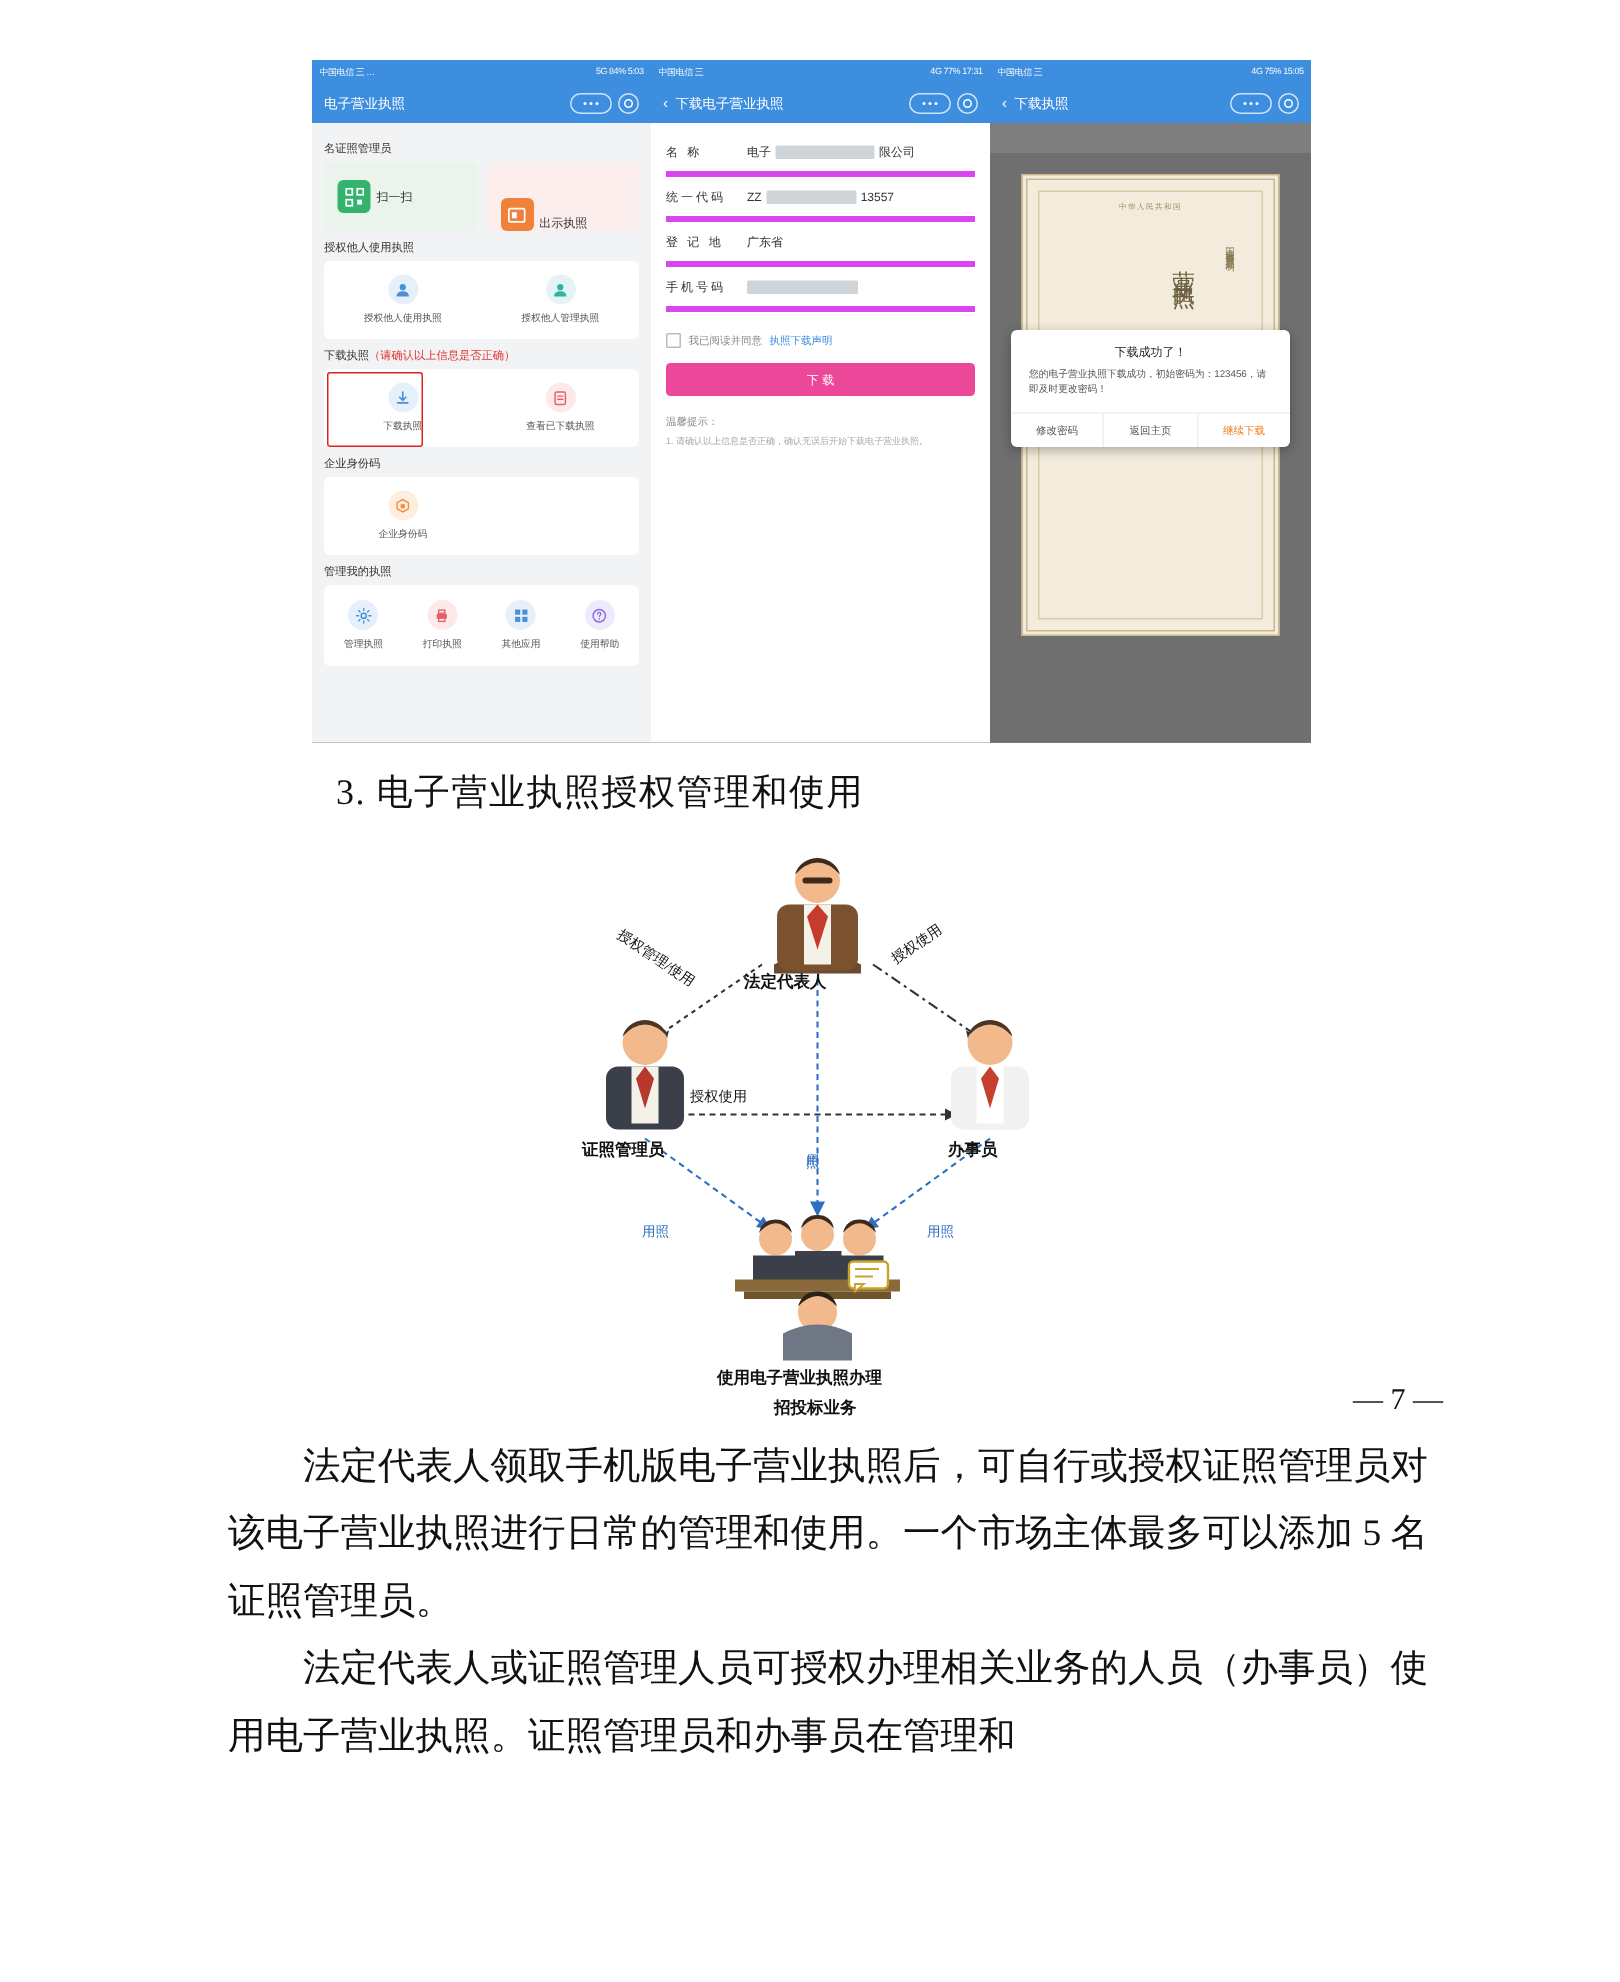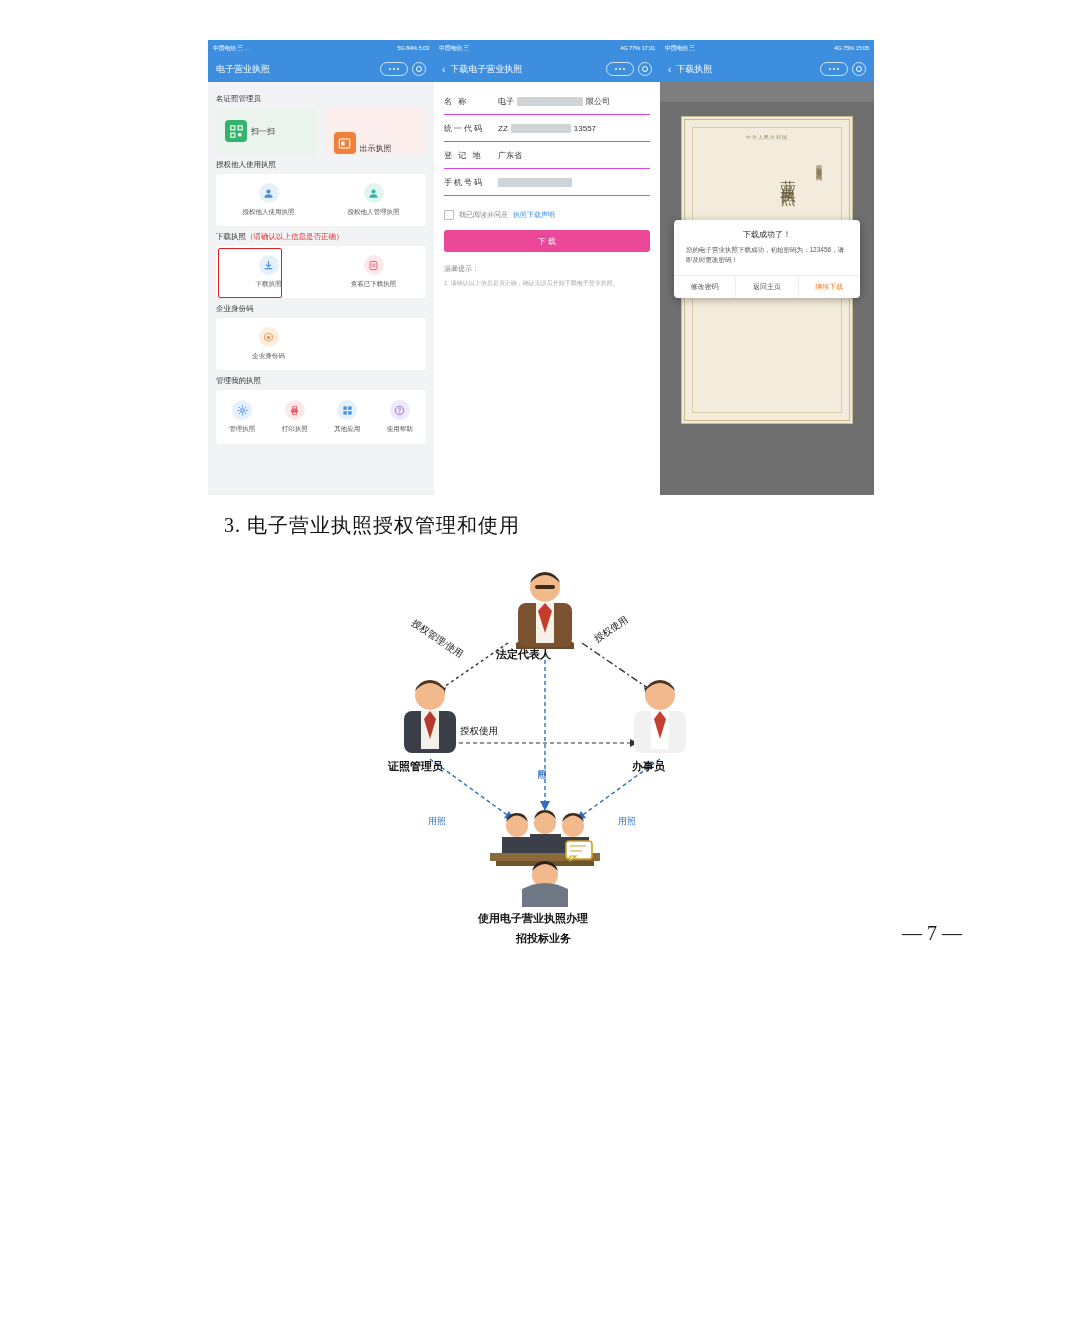--- a/index.html
+++ b/index.html
@@ -75,21 +75,21 @@
   .gtext{font-size:6.5px;color:#555;}
 
   .hl{position:relative;}
   .hl .box{position:absolute;left:2px;top:2px;width:62px;height:48px;border:1.6px solid #e02020;border-radius:2px;}
 
   .grid4{display:flex;background:#fff;border-radius:4px;overflow:hidden;}
   .grid4 .gitem{height:54px;}
 
   
   .p2body{padding:6px 10px 0;font-family:"Liberation Sans",sans-serif;}
-  .frow{display:flex;align-items:center;height:26px;border-bottom:1px solid #d946ef;font-size:8px;color:#333;gap:10px;}
+  .frow{display:flex;align-items:center;height:26px;border-bottom:4px solid #d946ef;font-size:8px;color:#333;gap:10px;}
   .flabel{width:44px;letter-spacing:2px;color:#333;}
   .fval{flex:1;color:#333;display:flex;align-items:center;gap:3px;}
   .mask{display:inline-block;height:9px;background:#cfd4d9;border-radius:1px;}
   .agree{display:flex;align-items:center;gap:5px;margin-top:14px;font-size:7px;color:#888;}
   .chk{width:8px;height:8px;border:1px solid #bbb;border-radius:1px;display:inline-block;}
   .agree b{color:#3d8ede;font-weight:normal;}
   .btn-dl{margin-top:10px;height:22px;background:#ec4899;color:#fff;border-radius:3px;
           display:flex;align-items:center;justify-content:center;font-size:8px;}
   .tips{margin-top:12px;font-size:7px;color:#888;}
   .tips p{margin:5px 0 0;line-height:1.5;color:#aaa;font-size:6px;}
@@ -109,21 +109,21 @@
   }
   .dlg-title{text-align:center;font-size:8px;color:#222;padding:9px 0 5px;}
   .dlg-body{font-size:6.5px;color:#555;line-height:1.6;padding:0 12px 9px;}
   .dlg-actions{display:flex;border-top:1px solid #eee;}
   .dlg-btn{flex:1;text-align:center;font-size:7px;color:#555;padding:6px 0;}
   .dlg-btn.primary{color:#f07c20;}
   .dlg-btn + .dlg-btn{border-left:1px solid #eee;}
 
   
   .heading{
-    position:absolute;left:224px;top:512px;font-size:20px;letter-spacing:1px;color:#111;
+    position:absolute;left:224px;top:512px;font-size:24px;letter-spacing:1px;color:#111;
   }
   .figure{position:absolute;left:330px;top:545px;width:430px;height:405px;}
   .fig-label{position:absolute;font-size:11px;color:#111;font-weight:bold;white-space:nowrap;}
   .fig-sub{position:absolute;font-size:9px;color:#2e6fc4;white-space:nowrap;}
   .fig-small{position:absolute;font-size:9.5px;color:#111;white-space:nowrap;}
 
   .bodytext{
     position:absolute;left:152px;top:955px;width:800px;
     font-size:25px;line-height:45px;color:#111;text-align:justify;
   }
@@ -473,15 +473,19 @@
     <div class="fig-small" style="left:130px;top:180px;">授权使用</div>
 
     <div class="fig-sub" style="left:206px;top:218px;writing-mode:vertical-rl;line-height:1.1;">用照</div>
     <div class="fig-sub" style="left:98px;top:270px;">用照</div>
     <div class="fig-sub" style="left:288px;top:270px;">用照</div>
 
     <div class="fig-label" style="left:148px;top:366px;">使用电子营业执照办理</div>
     <div class="fig-label" style="left:186px;top:386px;">招投标业务</div>
   </div>
 
+  <div class="bodytext">
+    <p>法定代表人领取手机版电子营业执照后，可自行或授权证照管理员对该电子营业执照进行日常的管理和使用。一个市场主体最多可以添加 5 名证照管理员。</p>
+    <p>法定代表人或证照管理人员可授权办理相关业务的人员（办事员）使用电子营业执照。证照管理员和办事员在管理和</p>
+  </div>
 
   <div class="pagenum">— 7 —</div>
 </div>
 
 </body></html>

